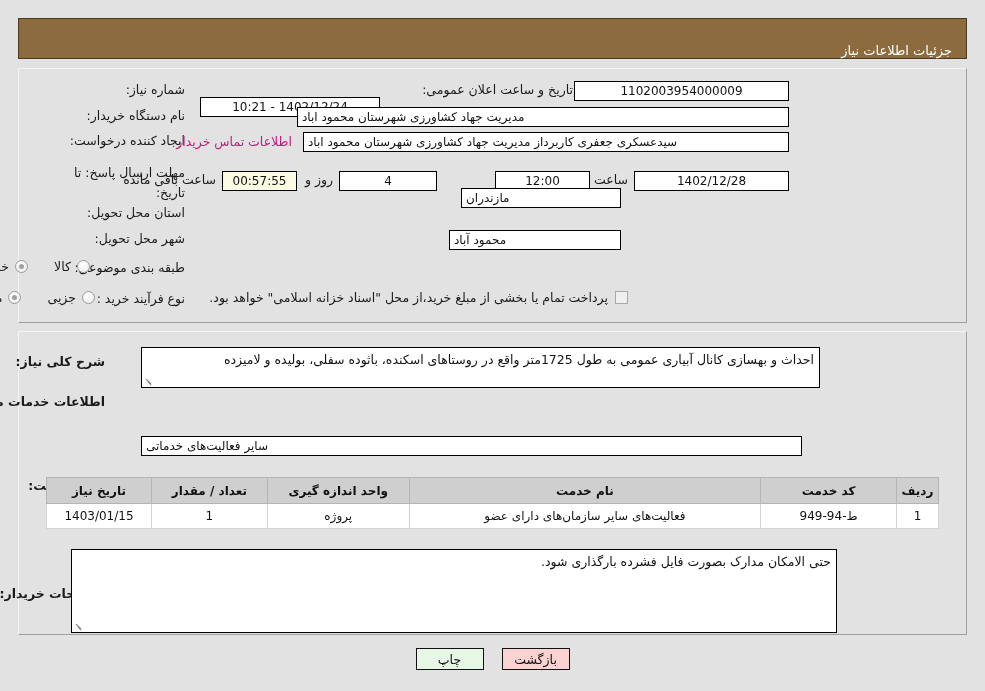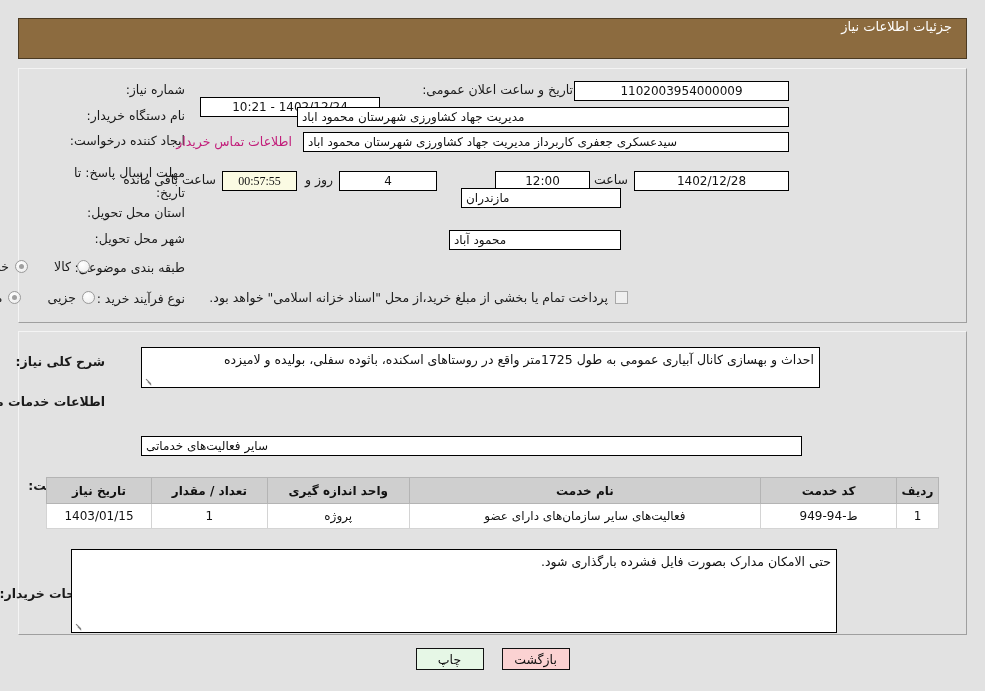--- a/index.html
+++ b/index.html
@@ -40,21 +40,21 @@
   
   .titlebar {
     position: absolute;
     left: 18px; top: 18px;
     width: 949px; height: 41px;
     background: #8c6b3f;
     border: 1px solid #4b3a22;
     color: #ffffff;
     font-size: 13px;
     display: flex;
-    align-items: flex-start;
+    align-items: flex-end;
     justify-content: flex-start;
     padding: 0 14px;
     z-index: 2;
   }
 
   
   .panel {
     position: absolute;
     background: #e2e2e2;
     border: 1px solid #9f9f9f;
@@ -86,21 +86,21 @@
     font-size: 12px;
     color: #111;
     display: flex;
     align-items: center;
     padding: 0 4px;
     overflow: hidden;
     white-space: nowrap;
   }
   .fld.center { justify-content: center; }
   .fld.right  { justify-content: flex-end; }
-  .fld.yellow { background: #fbfbe3; font-family: Liberation Serif, serif; }
+  .fld.yellow { background: #fbfbe3; }
 
   .link {
     color: #c21d7a;
     font-size: 12.5px;
     white-space: nowrap;
     cursor: pointer;
   }
 
   
   .radio {

